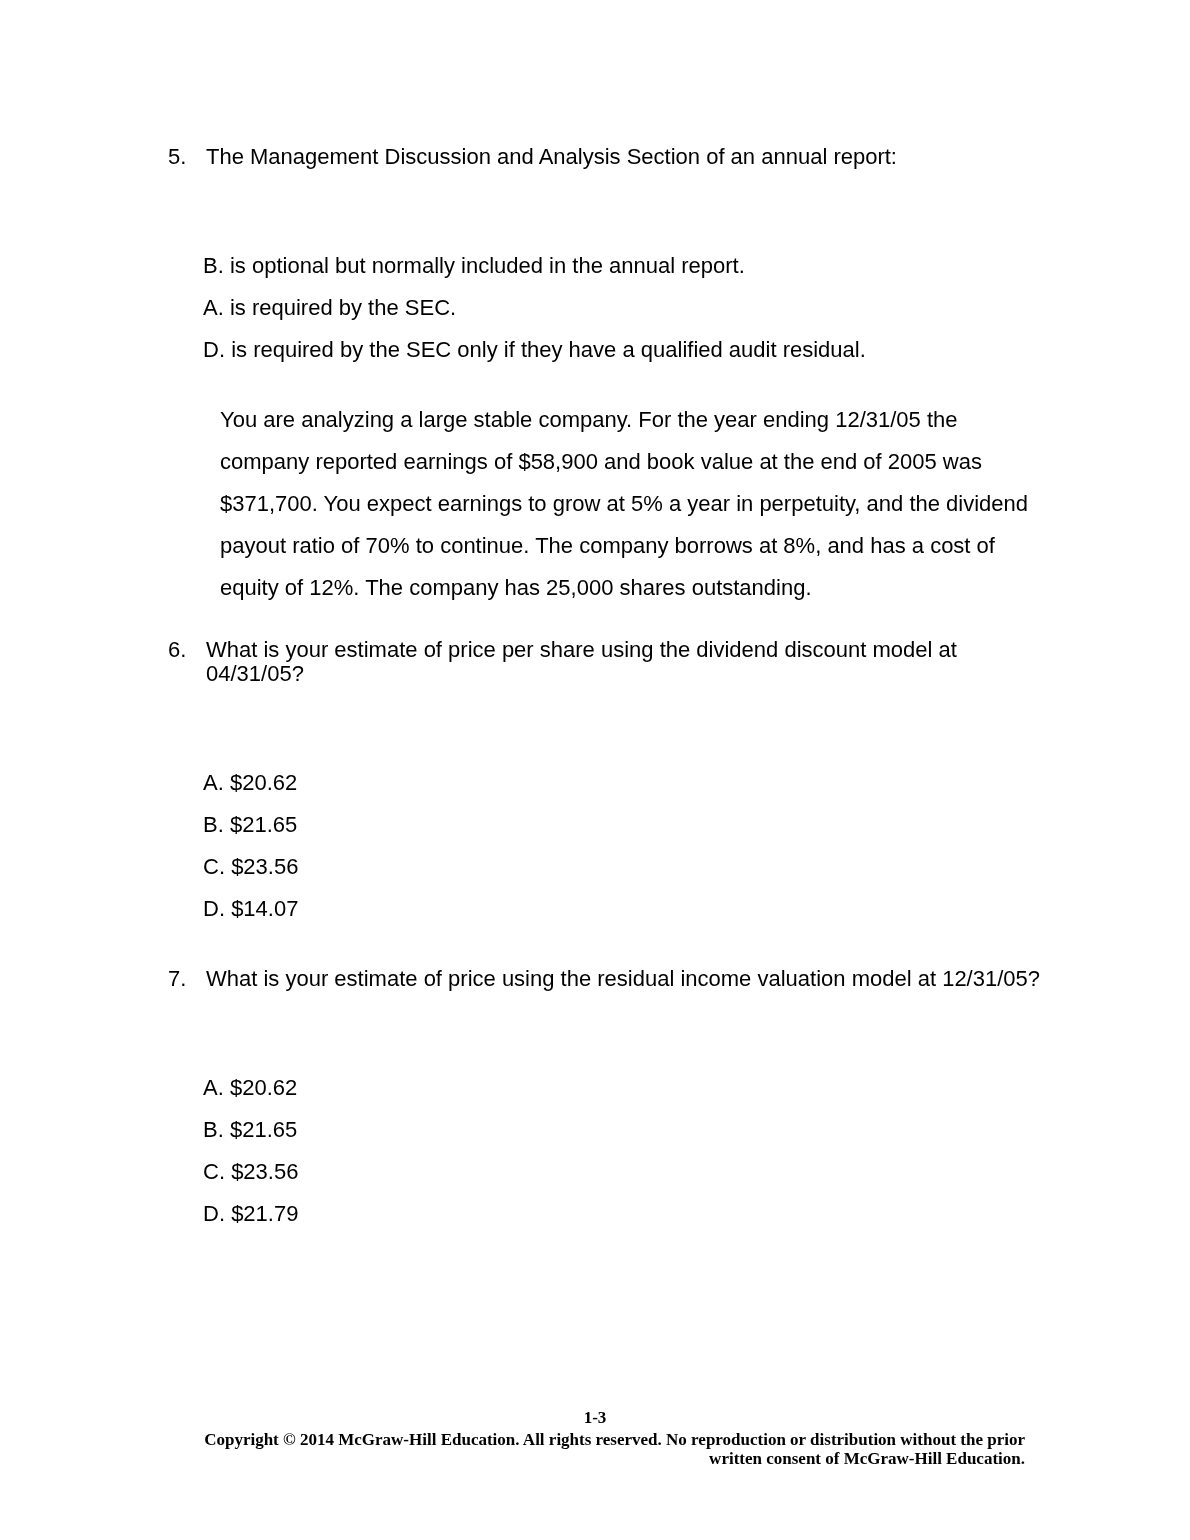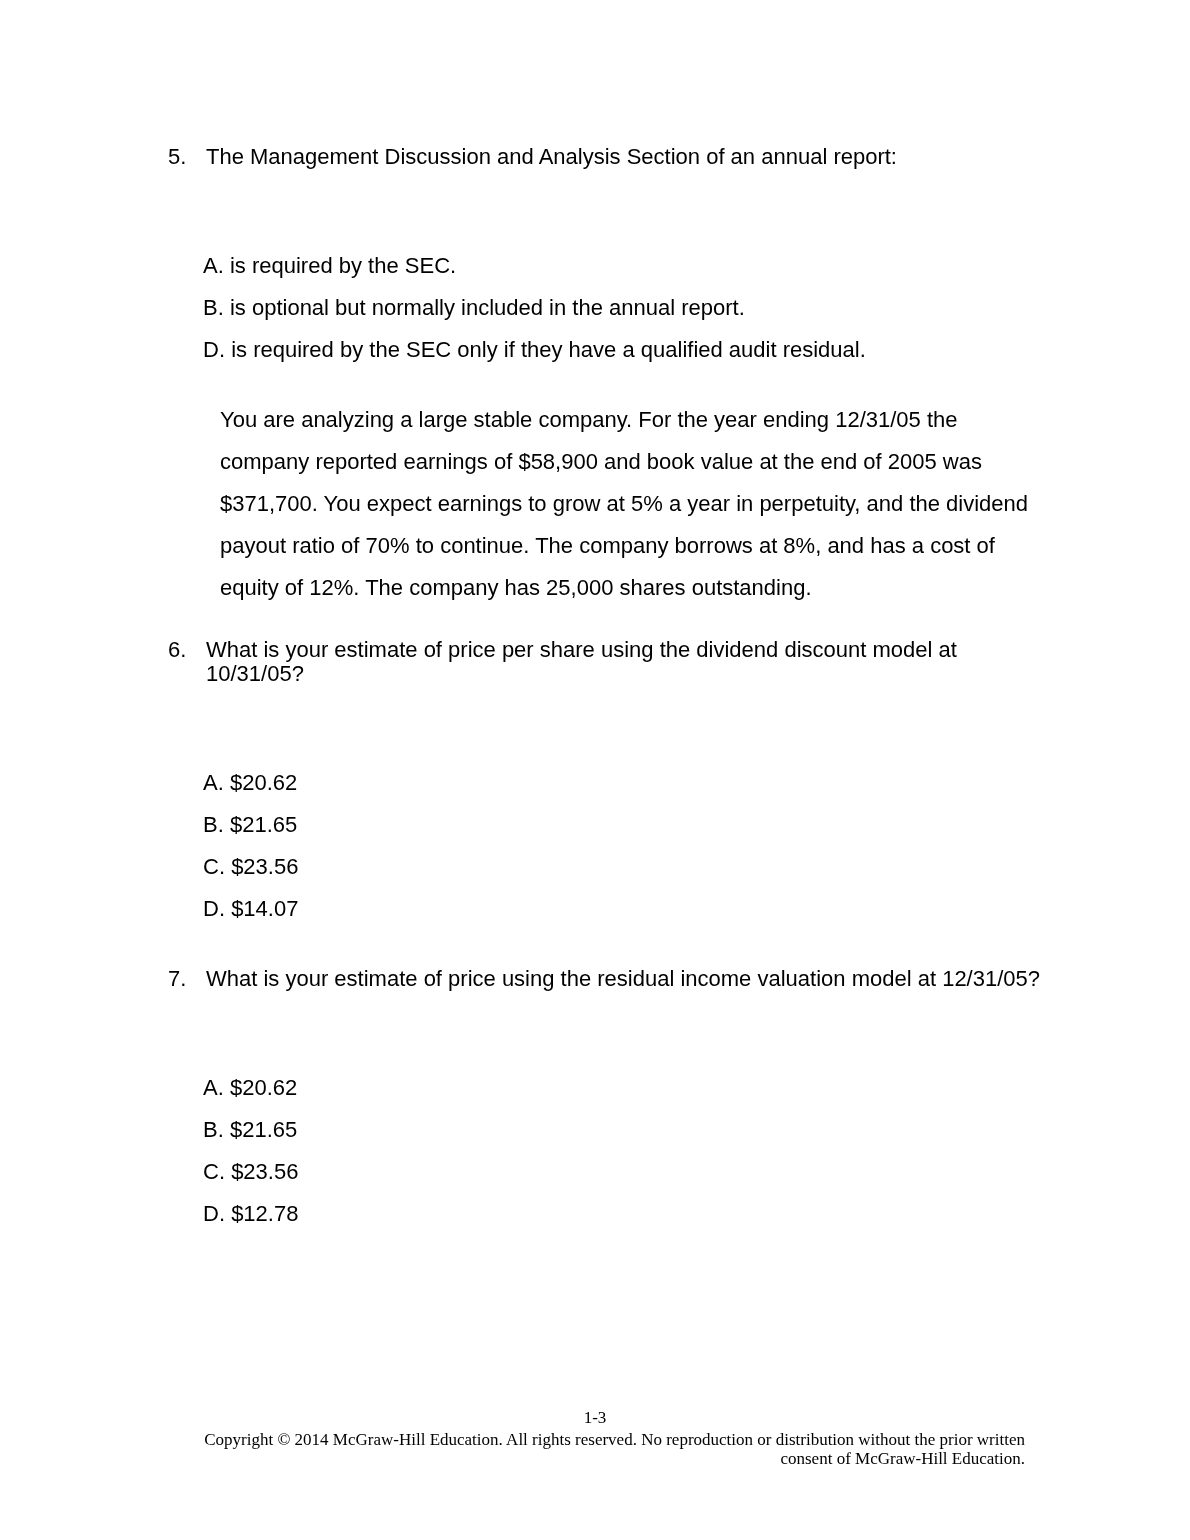--- a/index.html
+++ b/index.html
@@ -48,70 +48,71 @@
   .qblock-6 .options, .qblock-7 .options { }
   .footer {
     position: absolute;
     left: 0;
     right: 0;
     top: 1408px;
     text-align: center;
     font-family: "Liberation Serif", "DejaVu Serif", serif;
     font-size: 17px;
     line-height: 19px;
+    font-weight: bold;
   }
   .footer .copyright {
     max-width: 860px;
     margin: 3px auto 0 auto;
     text-align: right;
   }
 </style>
 </head>
 <body>
 
 <div class="page">
   <div class="content">
 
     <section class="qblock">
       <div class="stem-row">
         <span class="qnum">5.</span>
         <span class="qtext">The Management Discussion and Analysis Section of an annual report:</span>
       </div>
       <div class="options">
+        <div class="option"><span>B.</span> <span>is optional but normally included in the annual report.</span></div>
         <div class="option"><span>A.</span> <span>is required by the SEC.</span></div>
-        <div class="option"><span>B.</span> <span>is optional but normally included in the annual report.</span></div>
         <div class="option"><span>D.</span> <span>is required by the SEC only if they have a qualified audit residual.</span></div>
       </div>
     </section>
 
     <p class="passage">You are analyzing a large stable company. For the year ending 12/31/05 the company reported earnings of $58,900 and book value at the end of 2005 was $371,700. You expect earnings to grow at 5% a year in perpetuity, and the dividend payout ratio of 70% to continue. The company borrows at 8%, and has a cost of equity of 12%. The company has 25,000 shares outstanding.</p>
 
     <section class="qblock qblock-6">
       <div class="stem-row">
         <span class="qnum">6.</span>
-        <span class="qtext">What is your estimate of price per share using the dividend discount model at 10/31/05?</span>
+        <span class="qtext">What is your estimate of price per share using the dividend discount model at 04/31/05?</span>
       </div>
       <div class="options">
         <div class="option"><span>A.</span> <span>$20.62</span></div>
         <div class="option"><span>B.</span> <span>$21.65</span></div>
         <div class="option"><span>C.</span> <span>$23.56</span></div>
         <div class="option"><span>D.</span> <span>$14.07</span></div>
       </div>
     </section>
 
     <section class="qblock qblock-7">
       <div class="stem-row">
         <span class="qnum">7.</span>
         <span class="qtext">What is your estimate of price using the residual income valuation model at 12/31/05?</span>
       </div>
       <div class="options">
         <div class="option"><span>A.</span> <span>$20.62</span></div>
         <div class="option"><span>B.</span> <span>$21.65</span></div>
         <div class="option"><span>C.</span> <span>$23.56</span></div>
-        <div class="option"><span>D.</span> <span>$12.78</span></div>
+        <div class="option"><span>D.</span> <span>$21.79</span></div>
       </div>
     </section>
 
   </div>
 
   <div class="footer">
     <div>1-3</div>
     <div class="copyright">Copyright © 2014 McGraw-Hill Education. All rights reserved. No reproduction or distribution without the prior written consent of McGraw-Hill Education.</div>
   </div>
 </div>

